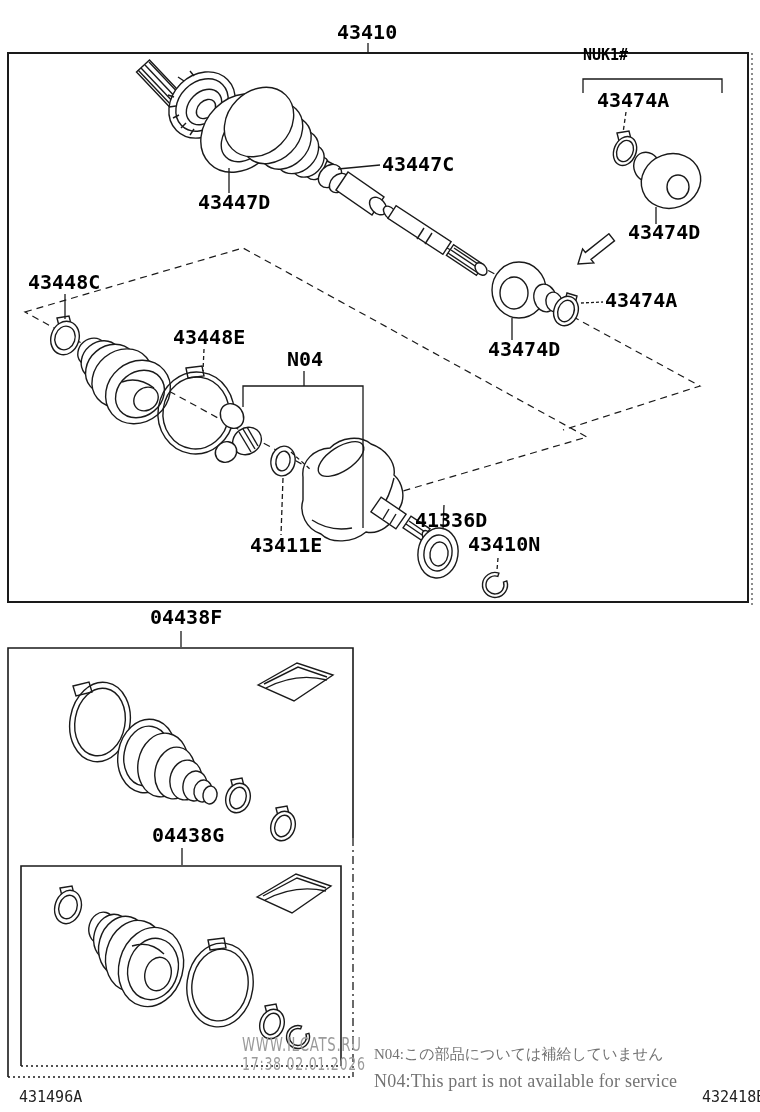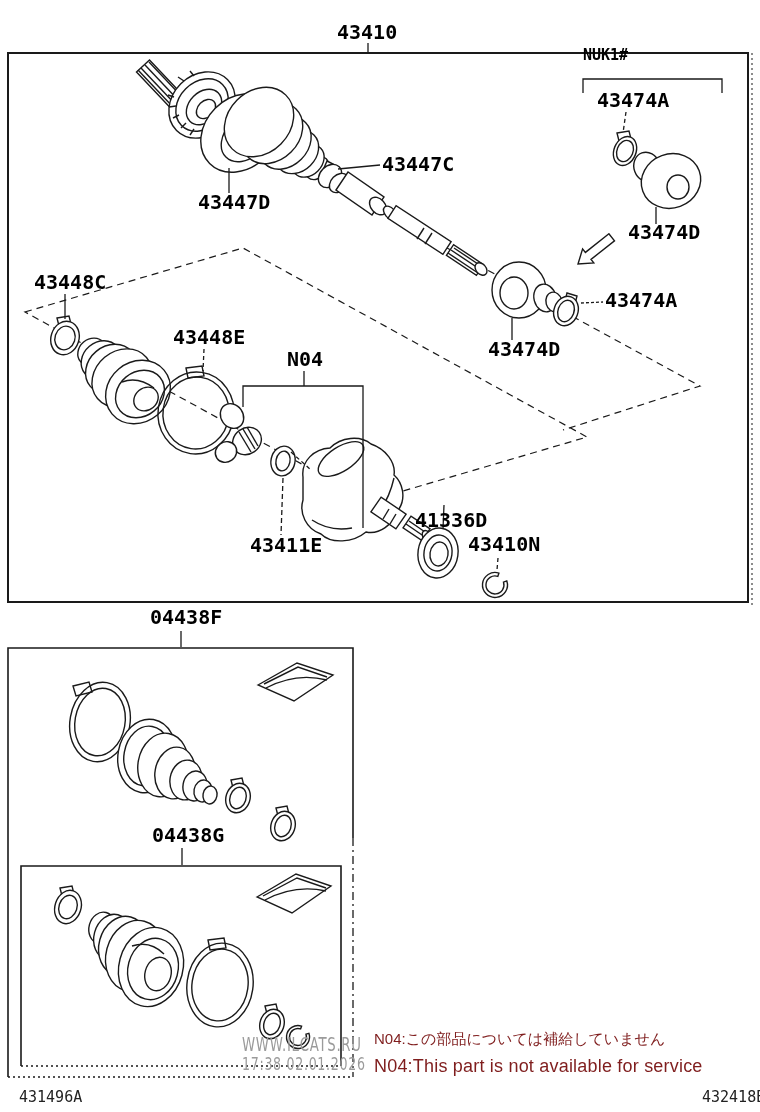--- a/index.html
+++ b/index.html
@@ -6,22 +6,22 @@
   #canvas{position:relative;width:760px;height:1112px;background:#fff;overflow:hidden;
           font-family:"DejaVu Sans Mono","Liberation Mono",monospace;}
   #art{position:absolute;left:0;top:0;stroke:var(--line,#1a1a1a);}
   .lbl{position:absolute;white-space:nowrap;color:var(--label,#000);
        font-family:"DejaVu Sans Mono","Liberation Mono",monospace;
        font-weight:bold;font-size:20px;line-height:1;z-index:3;}
   .lbl-sm{font-size:15px;}
   .code{position:absolute;white-space:nowrap;color:#222;font-weight:normal;
         font-family:"DejaVu Sans Mono","Liberation Mono",monospace;
         font-size:15px;line-height:1;z-index:3;margin-left:16px;}
-  .note{position:absolute;white-space:nowrap;color:#7f1d1d;
-        font-family:Liberation Sans, sans-serif;line-height:1.25;z-index:3;}
+  .note{position:absolute;white-space:nowrap;color:#737373;
+        font-family:Liberation Serif, serif;line-height:1.25;z-index:3;margin-top:15px;}
   .note-jp{font-size:15px;}
   .note-en{font-size:18px;letter-spacing:.2px;}
   .wm{position:absolute;white-space:nowrap;color:var(--watermark,#9b9b9b);
       font-family:"DejaVu Sans","Liberation Sans",sans-serif;
       transform:scaleX(.70);transform-origin:left top;line-height:1;z-index:4;}
   .wm1{font-size:19px;letter-spacing:1px;}
   .wm2{font-size:18px;letter-spacing:1px;}
 </style>
 </head>
 <body>
@@ -231,21 +231,21 @@
     <line x1="182" y1="848" x2="182" y2="865"></line>
   </g>
 </svg>
 
 <div class="lbl" style="left:337px;top:22px">43410</div>
 <div class="lbl lbl-sm" style="left:583px;top:48px">NUK1#</div>
 <div class="lbl" style="left:597px;top:90px">43474A</div>
 <div class="lbl" style="left:628px;top:222px">43474D</div>
 <div class="lbl" style="left:382px;top:154px">43447C</div>
 <div class="lbl" style="left:198px;top:192px">43447D</div>
-<div class="lbl" style="left:34px;top:272px">43448C</div>
+<div class="lbl" style="left:28px;top:272px">43448C</div>
 <div class="lbl" style="left:173px;top:327px">43448E</div>
 <div class="lbl" style="left:287px;top:349px">N04</div>
 <div class="lbl" style="left:605px;top:290px">43474A</div>
 <div class="lbl" style="left:488px;top:339px">43474D</div>
 <div class="lbl" style="left:415px;top:510px">41336D</div>
 <div class="lbl" style="left:250px;top:535px">43411E</div>
 <div class="lbl" style="left:468px;top:534px">43410N</div>
 <div class="lbl" style="left:150px;top:607px">04438F</div>
 <div class="lbl" style="left:152px;top:825px">04438G</div>
 

